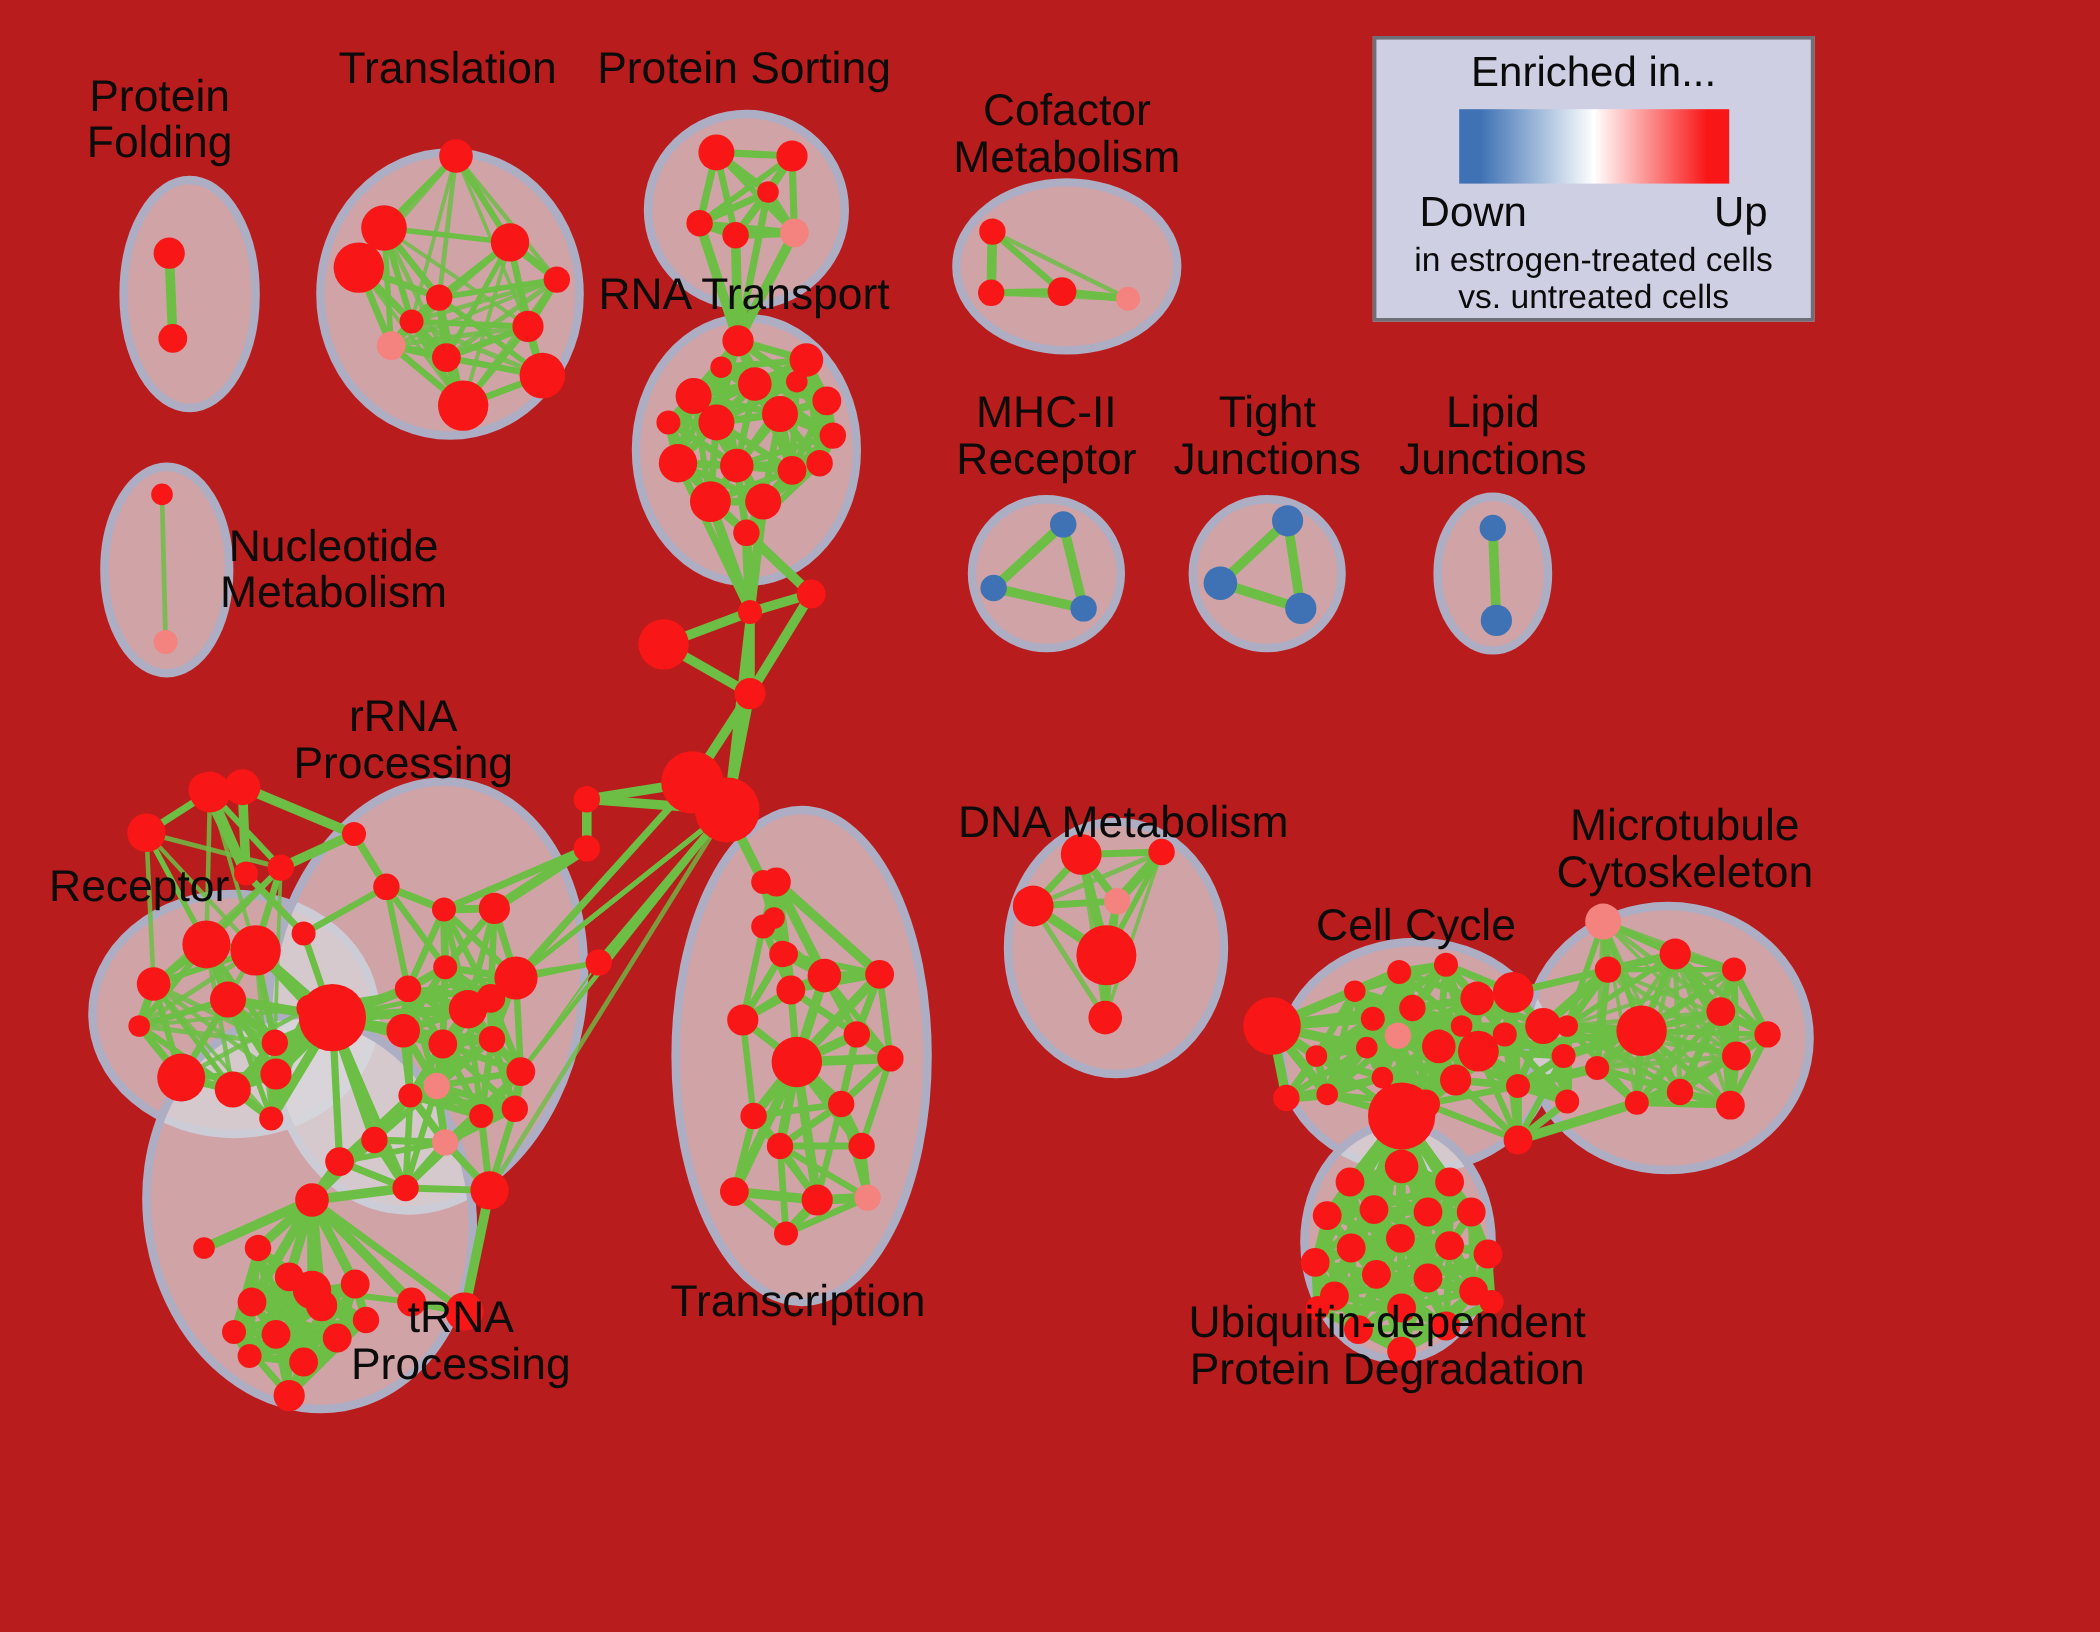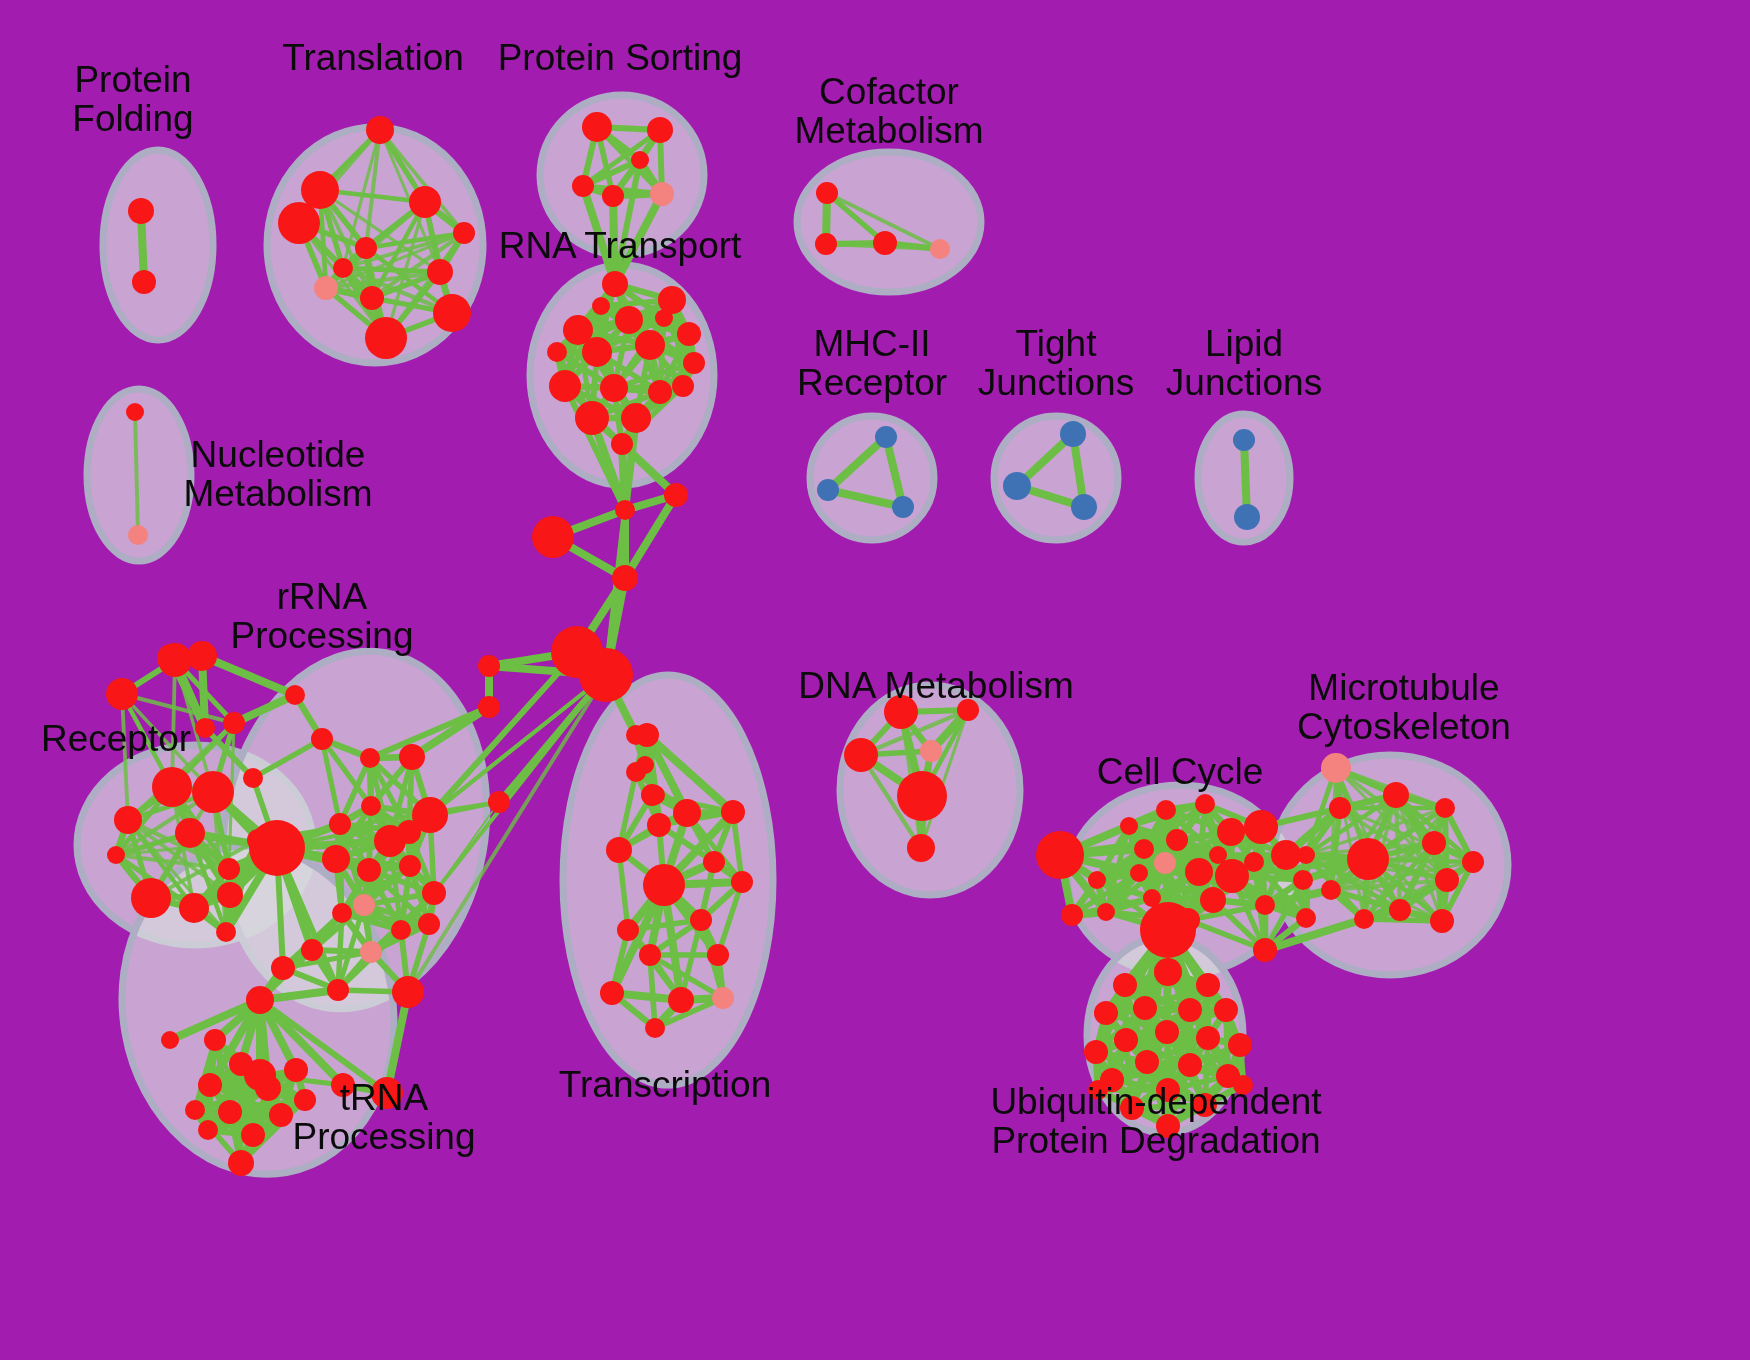--- a/index.html
+++ b/index.html
@@ -19,21 +19,21 @@
   }
   #legend .lg-title{font-size:35px;color:#0b0b0b;margin-bottom:10px;}
   #legend .lg-bar{width:225px;height:62px;border:0;}
   #legend .lg-ends{width:290px;display:flex;justify-content:space-between;
     font-size:35px;color:#0b0b0b;margin-top:4px;}
   #legend .lg-sub{font-size:28px;color:#0b0b0b;text-align:center;line-height:1.12;margin-top:4px;}
 </style>
 </head>
 <body>
 
-<div id="stage" style="background: #a21caf;">
+<div id="stage" style="background: #b91c1c;">
 
   <svg id="net" viewBox="0 0 1750 1360" preserveAspectRatio="none" aria-hidden="true">
       <g>
         <ellipse cx="158" cy="245" rx="55" ry="95" fill="#d8d8de" fill-opacity="0.72" stroke="#adadc4" stroke-width="7"></ellipse>
         <ellipse cx="375" cy="245" rx="108" ry="118" fill="#d8d8de" fill-opacity="0.72" stroke="#adadc4" stroke-width="7"></ellipse>
         <ellipse cx="622" cy="175" rx="82" ry="80" fill="#d8d8de" fill-opacity="0.72" stroke="#adadc4" stroke-width="7"></ellipse>
         <ellipse cx="622" cy="375" rx="92" ry="110" fill="#d8d8de" fill-opacity="0.72" stroke="#adadc4" stroke-width="7"></ellipse>
         <ellipse cx="889" cy="222" rx="92" ry="70" fill="#d8d8de" fill-opacity="0.72" stroke="#adadc4" stroke-width="7"></ellipse>
         <ellipse cx="139" cy="475" rx="52" ry="86" fill="#d8d8de" fill-opacity="0.72" stroke="#adadc4" stroke-width="7"></ellipse>
         <ellipse cx="872" cy="478" rx="62" ry="62" fill="#d8d8de" fill-opacity="0.72" stroke="#adadc4" stroke-width="7"></ellipse>
@@ -1195,28 +1195,40 @@
 Metabolism</div>
       <div class="cluster-label" style="left: 620px; top: 246px;">RNA Transport</div>
       <div class="cluster-label" style="left: 278px; top: 475px;">Nucleotide
 Metabolism</div>
       <div class="cluster-label" style="left: 872px; top: 364px;">MHC-II
 Receptor</div>
       <div class="cluster-label" style="left: 1056px; top: 364px;">Tight
 Junctions</div>
       <div class="cluster-label" style="left: 1244px; top: 364px;">Lipid
 Junctions</div>
-      <div class="cluster-label" style="left: 322px; top: 617px;">rRNA
+      <div class="cluster-label" style="left: 336px; top: 617px;">rRNA
 Processing</div>
       <div class="cluster-label" style="left: 116px; top: 739px;">Receptor</div>
       <div class="cluster-label" style="left: 936px; top: 654px; margin-top: 32px;">DNA Metabolism</div>
       <div class="cluster-label" style="left: 1404px; top: 708px;">Microtubule
 Cytoskeleton</div>
       <div class="cluster-label" style="left: 1180px; top: 772px;">Cell Cycle</div>
       <div class="cluster-label" style="left: 665px; top: 1085px;">Transcription</div>
       <div class="cluster-label" style="left: 384px; top: 1118px;">tRNA
 Processing</div>
       <div class="cluster-label" style="left: 1156px; top: 1122px;">Ubiquitin-dependent
 Protein Degradation</div>
     </div>
 
+  <div id="legend" style="left: 1144px; top: 30px; width: 368px; height: 238px; background: rgb(207, 207, 228);">
+    <div class="lg-title">Enriched in...</div>
+    <div class="lg-bar" id="lg-bar" style="background: linear-gradient(to right, rgb(63, 114, 181) 0%, rgb(63, 114, 181) 8%, rgb(255, 255, 255) 50%, rgb(248, 22, 22) 92%, rgb(248, 22, 22) 100%);"></div>
+    <div class="lg-ends">
+      <span>Down</span>
+      <span>Up</span>
+    </div>
+    <div class="lg-sub">
+      <div>in estrogen-treated cells</div>
+      <div>vs. untreated cells</div>
+    </div>
+  </div>
 
 </div>
 
 </body></html>

